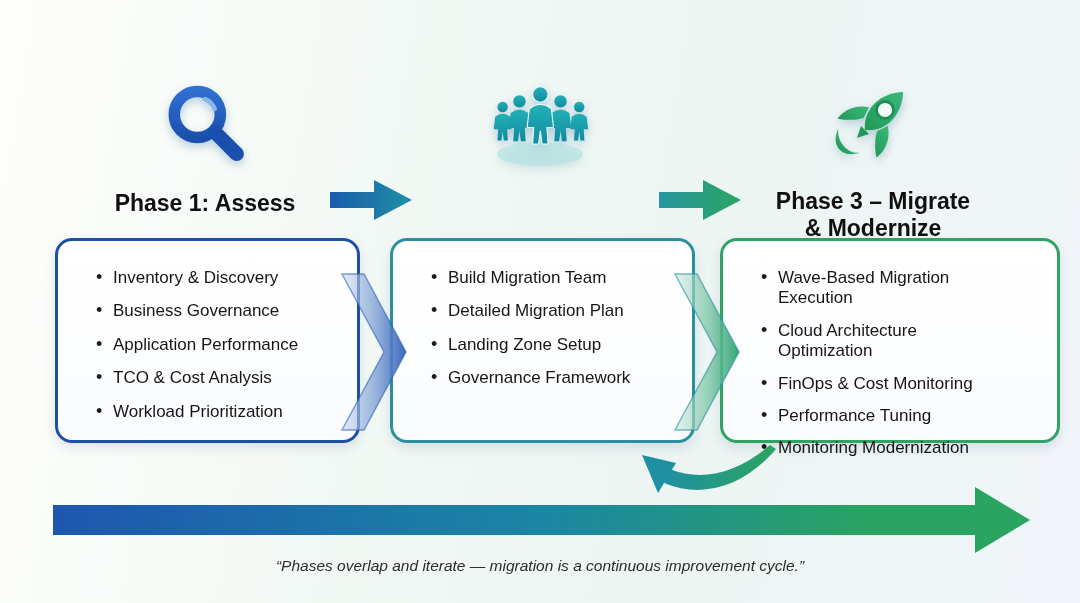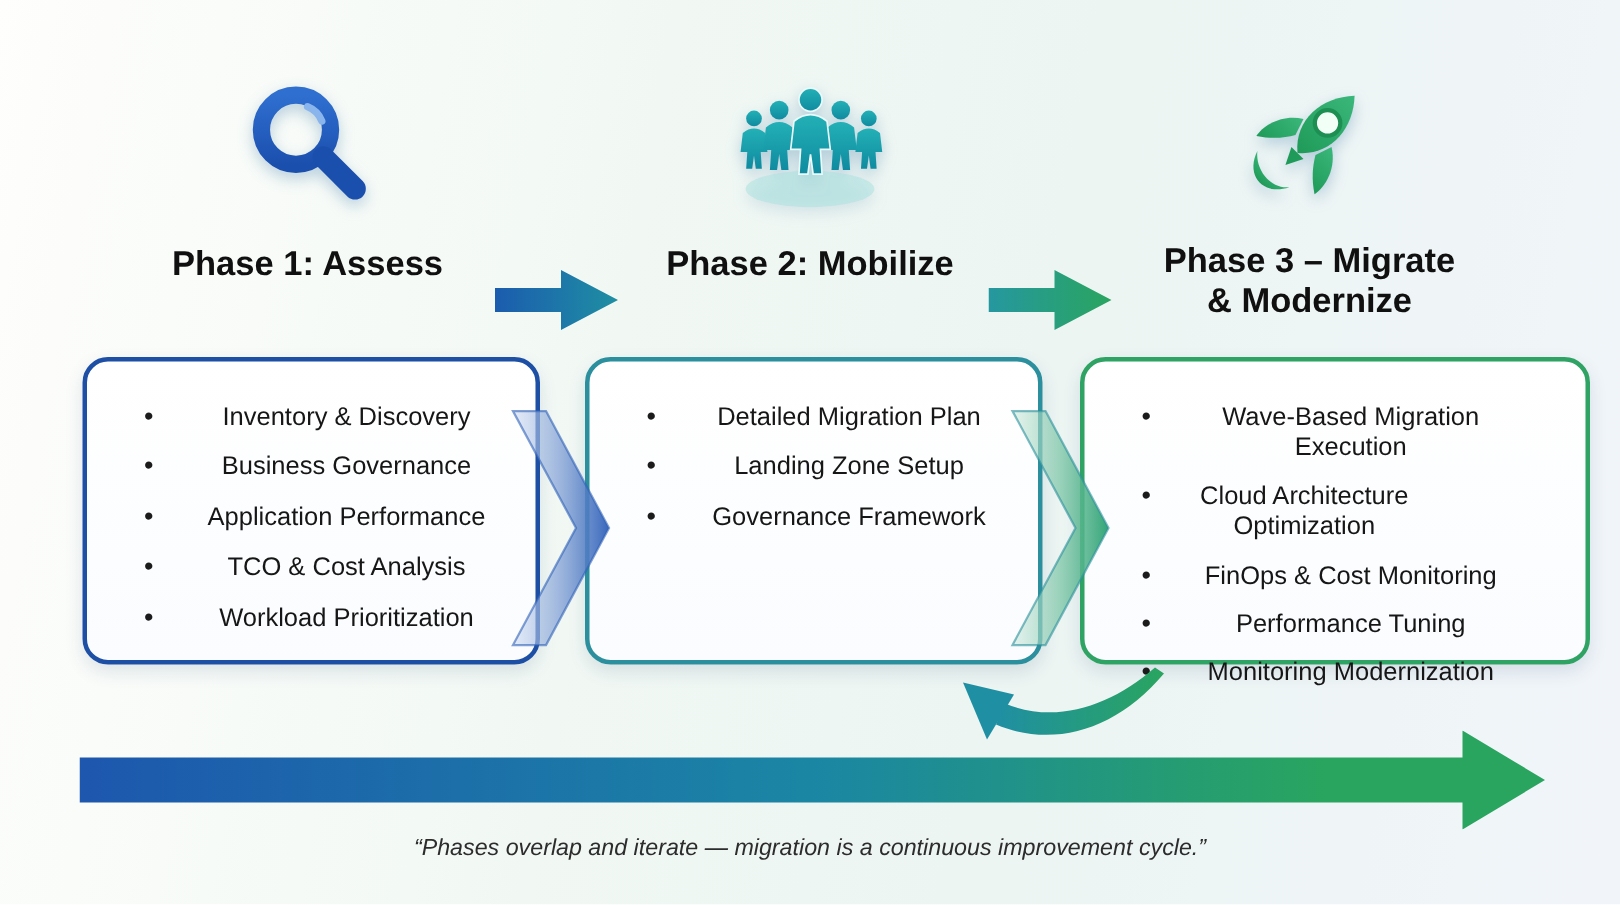--- a/index.html
+++ b/index.html
@@ -2,37 +2,36 @@
 <html><head>
 <meta charset="utf-8">
 <style>
   * { margin:0; padding:0; box-sizing:border-box; }
   html,body { width:1080px; height:603px; font-family:"Liberation Sans", sans-serif; }
   .stage{
     position:relative; width:1080px; height:603px; overflow:hidden;
     background:linear-gradient(100deg,#fefefc 0%,#f1f8f4 38%,#ecf5f2 62%,#f1f5fa 100%);
   }
   
-  .phase-header{ position:absolute; top:44px; width:260px; text-align:center; }
+  .phase-header{ position:absolute; top:72px; width:260px; text-align:center; }
   #ph1{ left:75px; } #ph2{ left:410px; } #ph3{ left:743px; }
   .phase-icon{ height:102px; display:flex; align-items:flex-end; justify-content:center; }
   .phase-title{
     margin-top:16px; font-size:23px; font-weight:700; color:#101010; line-height:1.18;
   }
   #ph3 .phase-title{ margin-top:14px; }
   .icon-shadow{ filter:drop-shadow(0 4px 5px rgba(40,110,160,.30)); }
   
   .title-arrow{ position:absolute; top:177px; width:85px; height:46px; }
   #title-arrow-1{ left:330px; } #title-arrow-2{ left:659px; }
   
   .card{
     position:absolute; top:238px; height:205px; border-radius:17px;
     background:linear-gradient(180deg,#ffffff 0%,#fafcff 100%);
     box-shadow:0 5px 12px rgba(25,60,110,.12);
-    text-align:center;
   }
   #card1{ left:55px;  width:305px; border:3px solid #1d4fa5; }
   #card2{ left:390px; width:305px; border:3px solid #2b8f9e; }
   #card3{ left:720px; width:340px; border:3px solid #2fa363; }
   .card ul{ list-style:none; padding:27px 8px 0 38px; }
   .card li{
     position:relative; padding-left:17px; margin-bottom:13px;
     font-size:17px; line-height:1.2; color:#161616; font-weight:500;
   }
   .card li::before{ content:"•"; position:absolute; left:0; top:-1px; font-size:18px; color:#1b1b1b; }
@@ -97,21 +96,20 @@
           </g>
         </defs>
         <ellipse cx="60" cy="80" rx="46" ry="13" fill="#9fe0dc" opacity="0.45"></ellipse>
         <use href="#person" transform="translate(10.4,24) scale(0.8)" fill="url(#gTeal)"></use>
         <use href="#person" transform="translate(92.4,24) scale(0.8)" fill="url(#gTeal)"></use>
         <use href="#person" transform="translate(26.6,17) scale(0.95)" fill="url(#gTeal)"></use>
         <use href="#person" transform="translate(70.6,17) scale(0.95)" fill="url(#gTeal)"></use>
         <use href="#person" transform="translate(46.2,8)  scale(1.18)" fill="url(#gTeal)" stroke="#eafafa" stroke-width="1"></use>
       </svg>
     </div>
-    <div class="phase-title">Phase 2: Mobilize</div>
   </div>
 
   <svg class="title-arrow" id="title-arrow-2" viewBox="0 0 85 46">
     <defs>
         <linearGradient id="gA2" x1="0" y1="0" x2="1" y2="0">
       <stop offset="0" stop-color="#2597a0"></stop>
           <stop offset="1" stop-color="#2aa55f"></stop>
     </linearGradient>
       </defs>
     <polygon points="0,15 44,15 44,3 82,23 44,43 44,31 0,31" fill="url(#gA2)"></polygon>
@@ -147,20 +145,21 @@
       <li>Inventory &amp; Discovery</li>
       <li>Business Governance</li>
       <li>Application Performance</li>
       <li>TCO &amp; Cost Analysis</li>
       <li>Workload Prioritization</li>
     </ul>
   </div>
 
   <div class="card" id="card2">
     <ul>
+      <li>Build Migration Team</li>
       <li>Detailed Migration Plan</li>
       <li>Landing Zone Setup</li>
       <li>Governance Framework</li>
     </ul>
   </div>
 
   <div class="card" id="card3">
     <ul>
       <li>Wave-Based Migration Execution</li>
       <li>Cloud Architecture Optimization</li>

